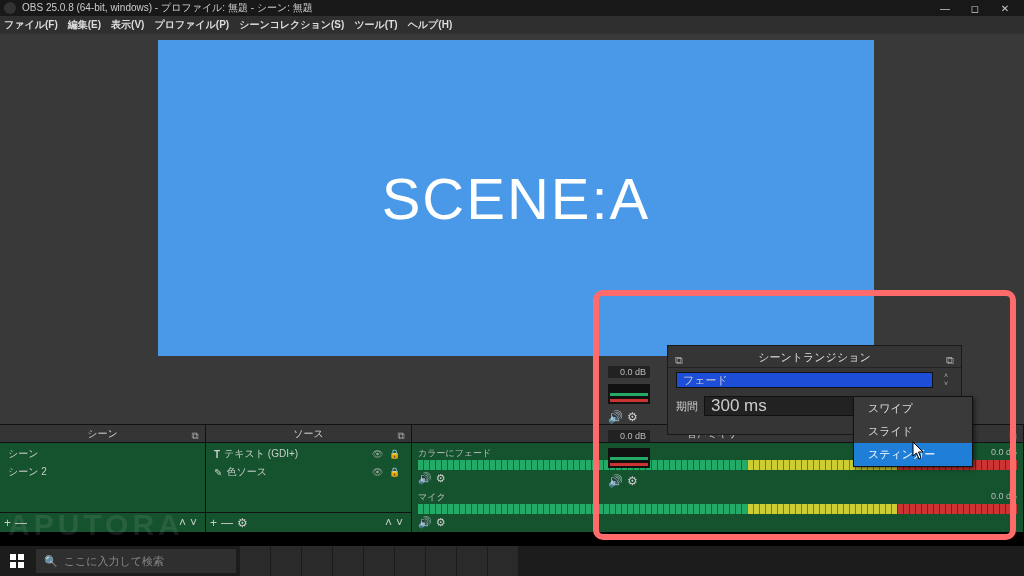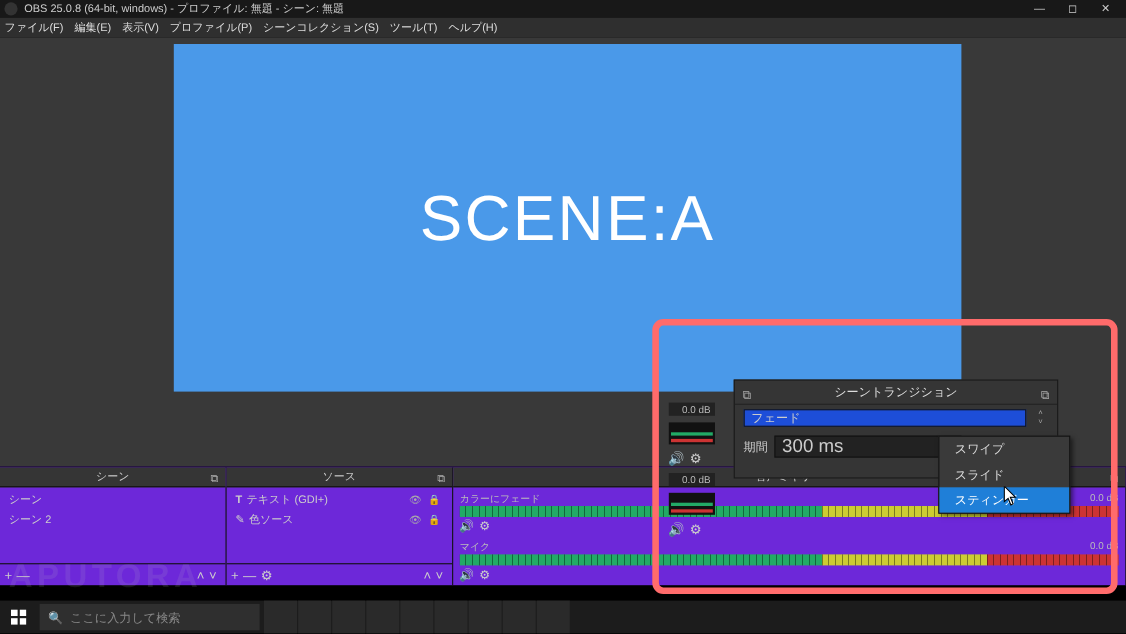--- a/index.html
+++ b/index.html
@@ -4,27 +4,27 @@
 <style>
 * { margin: 0; padding: 0; box-sizing: border-box; font-family: "Meiryo", "Yu Gothic", sans-serif; }
 body { width: 1024px; height: 576px; background: #000; overflow: hidden; position: relative; }
 
 .titlebar { height: 16px; background: #181818; display: flex; align-items: center; padding: 0 4px; font-size: 10px; color: #ccc; }
 .titlebar .logo { width: 12px; height: 12px; background: #333; border-radius: 50%; margin-right: 6px; }
 .titlebar .spacer { flex: 1; }
 .titlebar .winbtn { width: 30px; height: 20px; display: flex; align-items: center; justify-content: center; color: #ccc; font-size: 10px; cursor: pointer; }
 
 .menubar { height: 18px; background: #2f2f2f; display: flex; align-items: center; padding: 0 4px; font-size: 10px; color: #ddd; }
-.menubar span { margin-right: 10px; cursor: pointer; }
+.menubar span { margin-right: 10px; cursor: pointer; font-weight: bold; }
 
 .main { position: relative; height: 390px; background: #393939; }
 .preview { position: absolute; left: 158px; top: 6px; width: 716px; height: 316px; background: #4a99e9; display: flex; align-items: center; justify-content: center; }
 .preview-text { color: #fff; font-size: 58px; font-weight: 300; letter-spacing: 2px; }
 
-.docks { height: 108px; background: #6d28d9; display: flex; border-top: 1px solid #111; position: relative; }
+.docks { height: 108px; background: #14532d; display: flex; border-top: 1px solid #111; position: relative; }
 .dock { border-right: 1px solid #111; display: flex; flex-direction: column; }
 .dock-header { height: 18px; font-size: 10px; color: #ccc; text-align: center; line-height: 18px; background: #353535; border-bottom: 1px solid #111; position: relative; }
 .dock-pop { position: absolute; right: 4px; top: 2px; width: 12px; height: 12px; color: #aaa; font-size: 10px; }
 .dock-body { flex: 1; font-size: 10px; color: #ccc; padding: 2px; }
 .dock-footer { height: 20px; display: flex; align-items: center; padding: 0 4px; font-size: 12px; color: #ccc; border-top: 1px solid #111; }
 .dock-footer .btn { margin-right: 4px; cursor: pointer; }
 
 .scene-item, .source-item { padding: 2px 6px; }
 .source-item { display: flex; align-items: center; gap: 4px; }
 .source-item .vis { margin-left: auto; font-size: 9px; letter-spacing: 2px; color: #aaa; }

